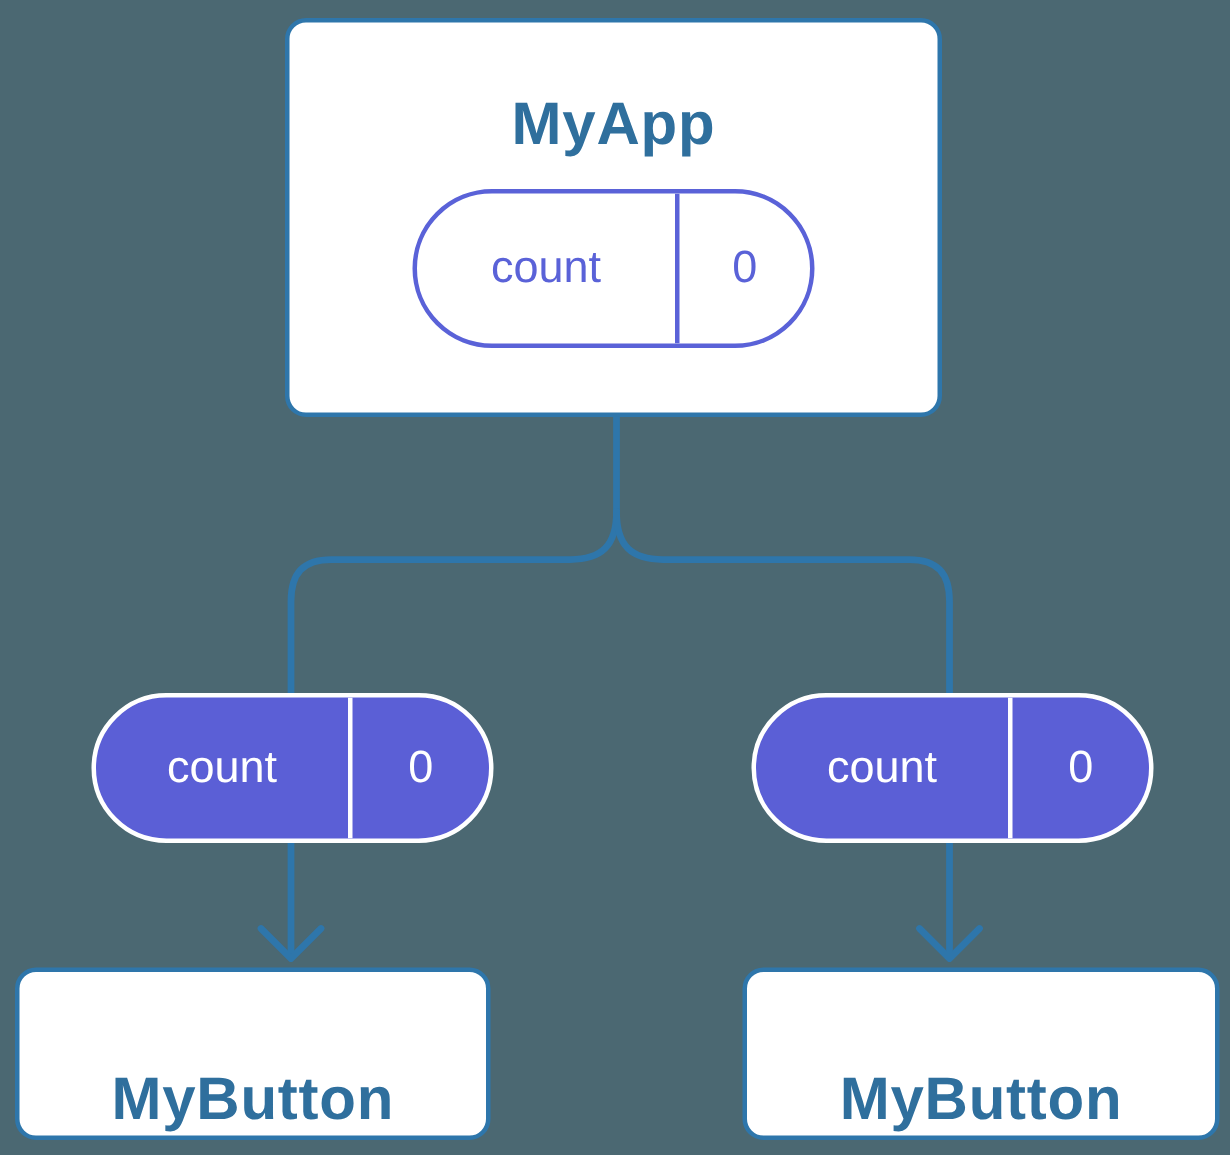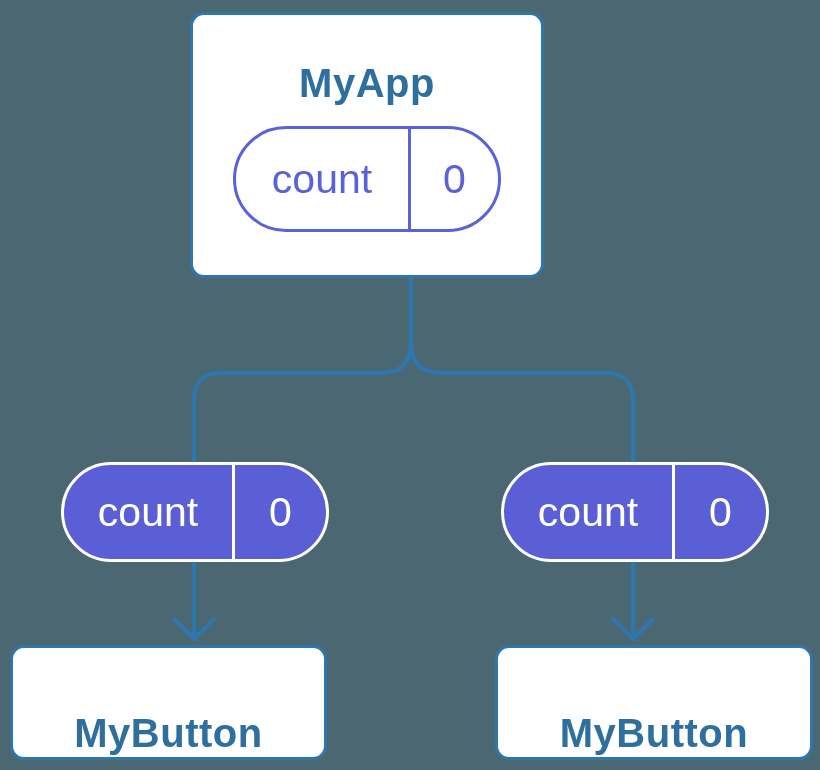--- a/index.html
+++ b/index.html
@@ -25,21 +25,21 @@
     background: #ffffff;
     border: 3px solid #2E76AB;
     border-radius: 14px;
     display: flex;
     flex-direction: column;
     align-items: center;
     justify-content: flex-end;
   }
   .root-card {
     left: 190px; top: 12px;
-    width: 354px; height: 266px;
+    width: 438px; height: 266px;
     justify-content: flex-start;
     padding-top: 44px;
   }
   .card-title {
     color: #2F6F9D;
     font-size: 40px;
     font-weight: 600;
     letter-spacing: 0.5px;
     line-height: 1.2;
   }
@@ -50,21 +50,21 @@
   .pill {
     box-sizing: border-box;
     display: flex;
     align-items: stretch;
     overflow: hidden;
   }
   .pill .pill-label, .pill .pill-value {
     display: flex;
     align-items: center;
     justify-content: center;
-    font-size: 41px;
+    font-size: 30px;
   }
   .state-pill {
     width: 268px; height: 106px;
     background: #ffffff;
     border: 3px solid #5A62D8;
     border-radius: 53px;
     color: #5A62D8;
   }
   .state-pill .pill-label { flex: 0 0 172px; border-right: 3px solid #5A62D8; }
   .state-pill .pill-value { flex: 1 1 auto; }

